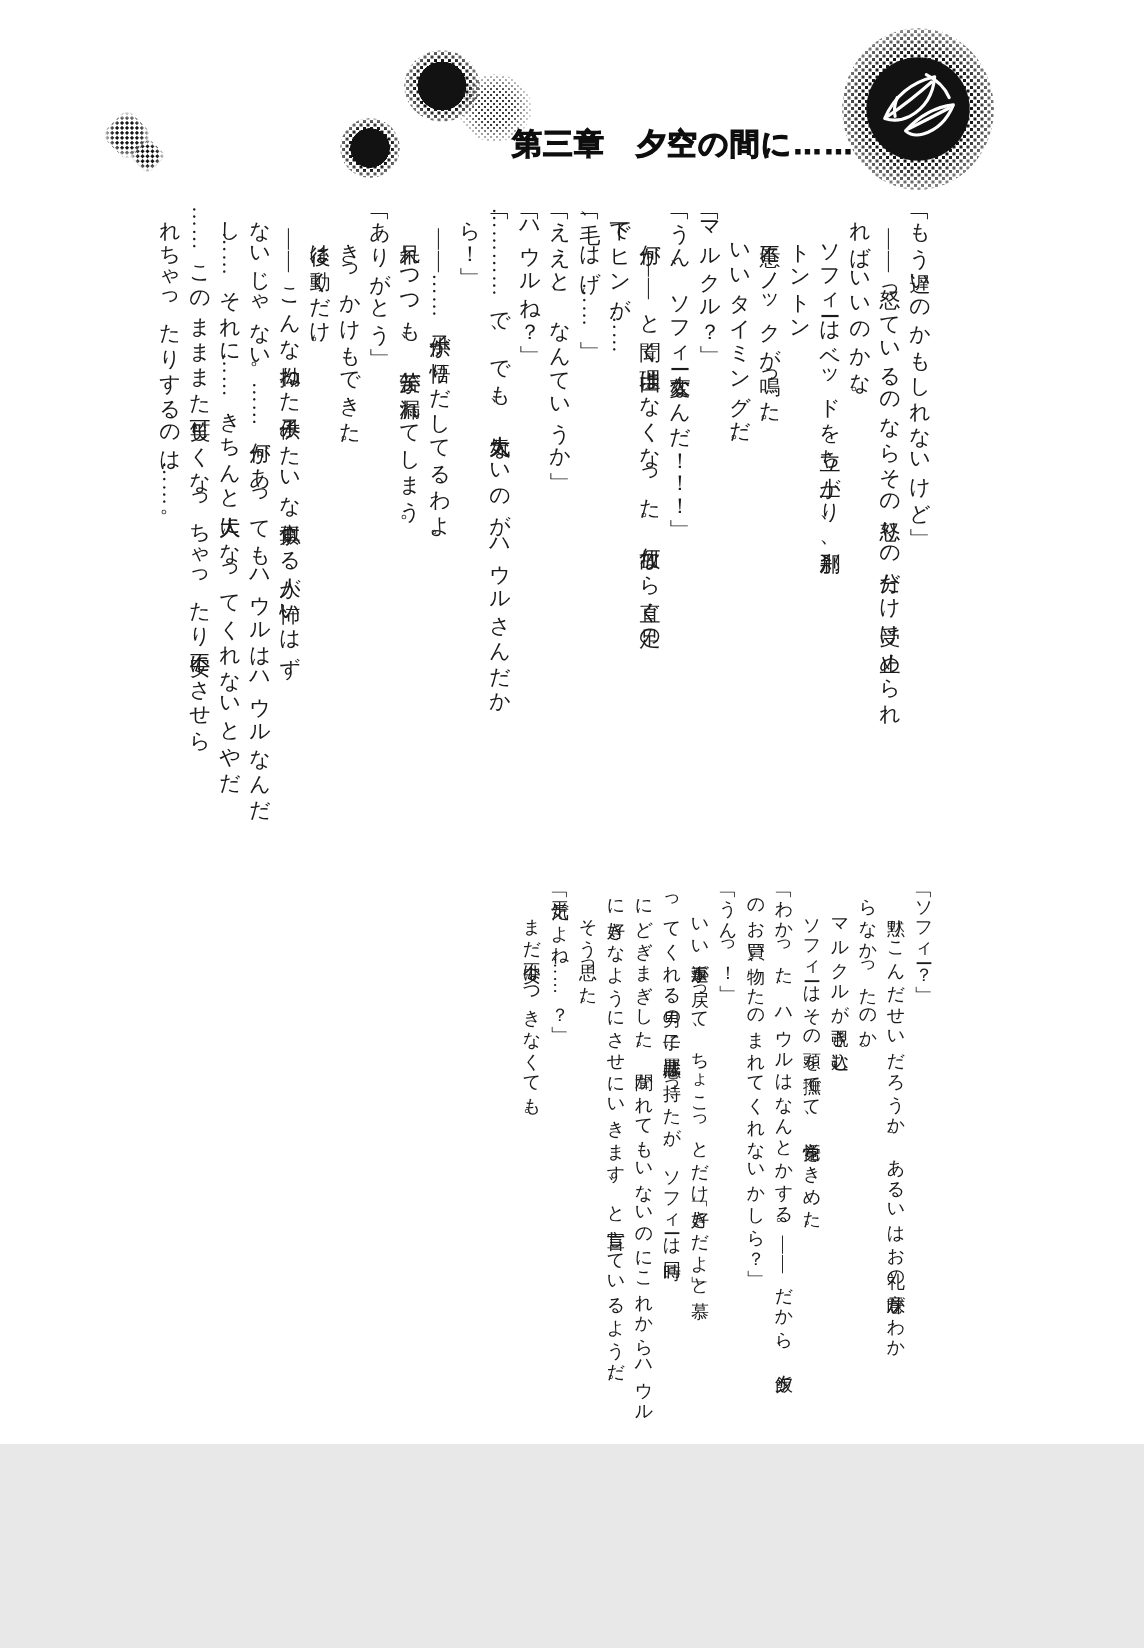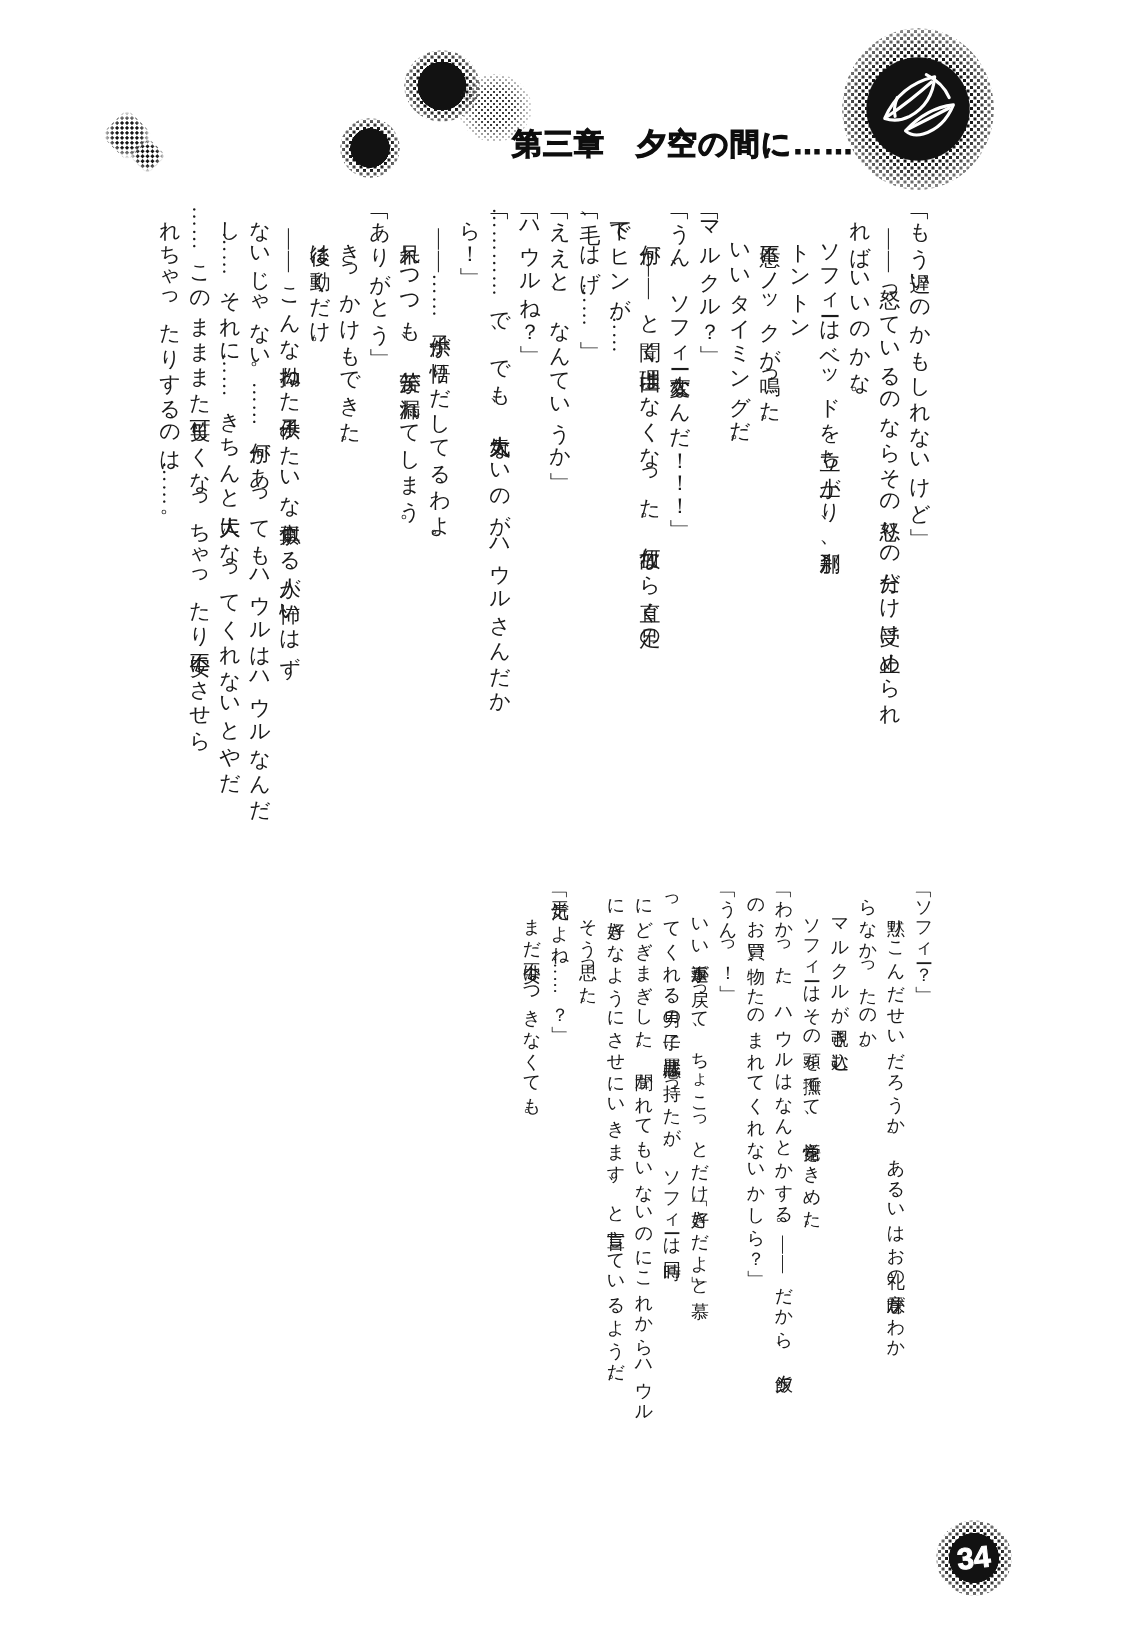--- a/index.html
+++ b/index.html
@@ -1,18 +1,18 @@
 <!DOCTYPE html>
 <html lang="ja"><head>
 <meta charset="utf-8">
 <style>
   html,body{margin:0;padding:0;background:#e8e8e8;}
   .page{
     position:relative;
-    width:1144px;height:1648px;
+    width:1144px;height:1444px;
     background:#ffffff;
     overflow:hidden;
     font-family:"Liberation Serif","DejaVu Serif",serif;
     color:#1b1b1b;
   }
 
   
   .vtext{
     position:absolute;
     writing-mode:vertical-rl;

